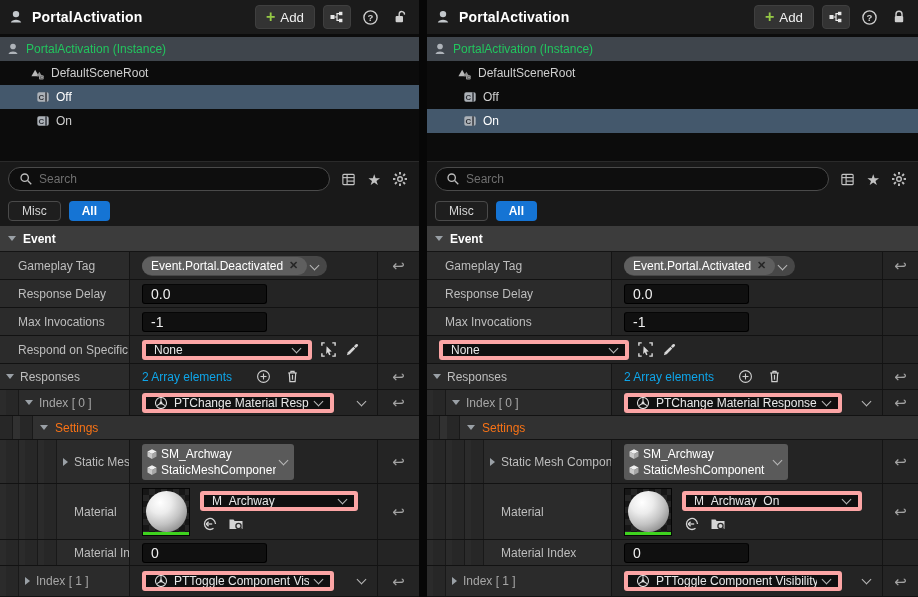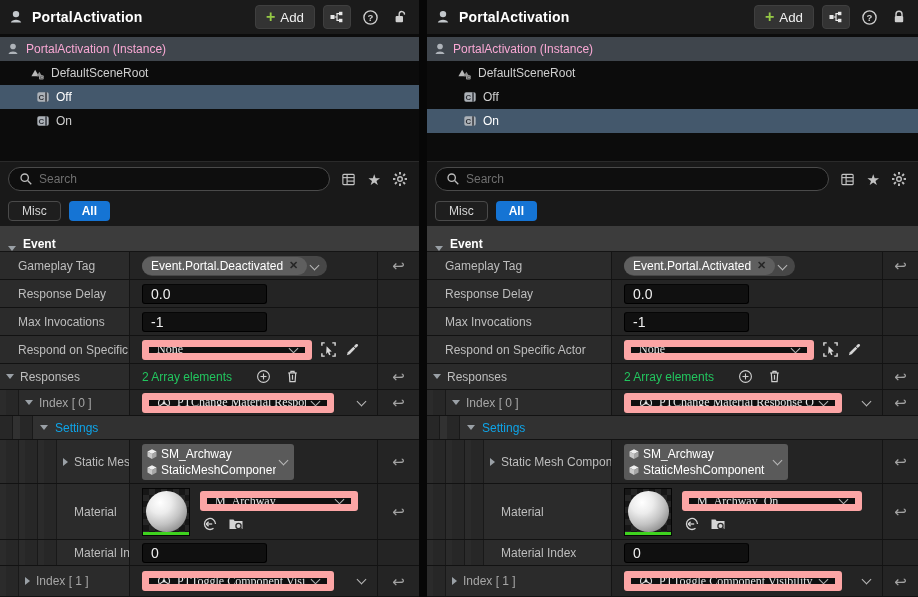--- a/index.html
+++ b/index.html
@@ -17,41 +17,41 @@
   .tb-spacer { flex:1; }
   .btn { display:flex; align-items:center; gap:5px; background:#333; border:1px solid #3f3f3f; border-radius:4px;
          height:24px; padding:0 10px; color:#efefef; cursor:pointer; }
   .btn-sq { width:28px; justify-content:center; padding:0; }
   .plus { color:var(--add-green); font-size:16px; font-weight:700; line-height:1; }
   .tb-ico { display:flex; align-items:center; justify-content:center; width:22px; }
 
   
   .tree { height:128px; flex:none; background:#0c0c0c; padding-top:3px; border-bottom:1px solid #2a2a2a; }
   .trow { height:24px; display:flex; align-items:center; gap:6px; padding:0 6px; color:#cfcfcf; white-space:nowrap; }
-  .trow-root { background:#3f454c; color:#f9a8d4; }
+  .trow-root { background:#3f454c; color:#22c55e; }
   .trow.ind1 { padding-left:30px; }
   .trow.ind2 { padding-left:36px; }
   .trow.selected { background:var(--selection-blue); color:#fff; }
 
   
   .search-row { height:34px; flex:none; display:flex; align-items:center; gap:8px; padding:0 8px; }
   .search-pill { flex:1; height:24px; background:#0e0e0e; border:1px solid #4a4a4a; border-radius:12px;
                  display:flex; align-items:center; gap:6px; padding:0 10px; }
   .search-pill input { flex:1; background:transparent; border:none; outline:none; color:#d0d0d0; font-size:12px; }
   .search-pill input::placeholder { color:#6f6f6f; }
   .star { color:#c2c2c2; font-size:15px; line-height:1; }
 
   
   .filter-row { height:30px; flex:none; display:flex; align-items:center; gap:8px; padding:0 8px; }
   .fbtn { height:20px; display:flex; align-items:center; padding:0 13px; border-radius:4px; cursor:pointer; }
   .fbtn-misc { background:#1e1e1e; border:1px solid #4a4a4a; color:#d6d6d6; }
   .fbtn-all { background:var(--accent-blue); color:#fff; font-weight:700; }
 
   
-  .sect { height:26px; flex:none; background:#3c3c3c; display:flex; align-items:flex-end; gap:7px; padding:0 8px;
+  .sect { height:26px; flex:none; background:#3c3c3c; display:flex; align-items:center; gap:7px; padding:0 8px;
           color:#fff; font-weight:700; border-bottom:1px solid #141414; }
 
   
   .prow { display:flex; flex:none; border-bottom:1px solid #121212; background:#242424; }
   .plabel { width:130px; flex:none; background:#2b2b2b; border-right:1px solid #141414; display:flex; align-items:center;
             gap:6px; padding-left:18px; color:#bdbdbd; white-space:nowrap; overflow:hidden; }
   .panel-right .plabel { width:185px; }
   .plabel.tight { padding-left:6px; }
   .pvalue { flex:1; display:flex; align-items:center; gap:8px; padding:0 12px; overflow:hidden; }
   .prevert { width:42px; flex:none; border-left:1px solid #141414; display:flex; align-items:center; justify-content:center; }
@@ -67,22 +67,22 @@
   .tri-r { width:0; height:0; border-top:4.5px solid transparent; border-bottom:4.5px solid transparent;
            border-left:5.5px solid #9aa0a6; flex:none; }
   .idx { color:#a6a6a6; }
 
   .chev { width:7px; height:7px; border-right:1.6px solid #b9b9b9; border-bottom:1.6px solid #b9b9b9;
           transform:rotate(45deg); margin-top:-3px; flex:none; }
 
   input.inp { width:125px; height:20px; background:#101010; border:1px solid #000; border-top-color:#060606;
               border-radius:3px; color:#f0f0f0; padding:0 8px; font-size:14px; outline:none; }
 
-  .dd { height:20px; background:#101010; border:7px solid #fca5a5; border-radius:3px; display:flex; align-items:center;
-        gap:6px; padding:0 8px; color:#e8e8e8; cursor:pointer; white-space:nowrap; overflow:hidden;font-family:Liberation Serif, serif; }
+  .dd { height:20px; background:#101010; border:4px solid #fca5a5; border-radius:3px; display:flex; align-items:center;
+        gap:6px; padding:0 8px; color:#e8e8e8; cursor:pointer; white-space:nowrap; overflow:hidden; }
   .dd .dd-text { flex:1; overflow:hidden; }
   .dd-none { width:170px; } .panel-right .dd-none { width:190px; }
   .dd-obj  { width:192px; } .panel-right .dd-obj  { width:218px; }
   .dd-mat  { width:158px; } .panel-right .dd-mat  { width:180px; }
 
   .tagctl { display:flex; align-items:center; background:#474747; border-radius:10px; height:20px; cursor:pointer; }
   .chip { background:#5f5f5f; border-radius:10px; height:18px; display:flex; align-items:center; gap:6px;
           padding:0 9px; color:#fff; white-space:nowrap; }
   .chip-x { color:#262626; font-weight:700; font-size:11px; cursor:pointer; }
   .tagctl .chev { margin:0 9px 0 4px; }
@@ -96,22 +96,22 @@
   .mat { display:flex; gap:10px; align-items:center; }
   .thumb { width:48px; height:48px; position:relative; flex:none; border:1px solid #050505;
            background:repeating-conic-gradient(#262626 0% 25%, #161616 0% 50%) 0 0/12px 12px; }
   .ball { position:absolute; left:3px; top:2px; width:41px; height:41px; border-radius:50%;
           background:radial-gradient(circle at 34% 28%, #ffffff 0%, #ececec 28%, #c4c4c4 55%, #949494 78%, #6e6e6e 100%); }
   .tbar { position:absolute; left:0; right:0; bottom:0; height:3px; background:var(--thumb-green); }
   .mat-right { display:flex; flex-direction:column; gap:5px; }
   .mat-icons { display:flex; gap:10px; align-items:center; padding-left:2px; }
 
   .settings-row { display:flex; align-items:center; gap:7px; background:#313131; border-bottom:1px solid #121212;
-                  color:#0ea5e9; }
-  .arr-sum { color:#22c55e; }
+                  color:#f97316; }
+  .arr-sum { color:#0ea5e9; }
   .arr-icons { display:flex; gap:14px; margin-left:16px; align-items:center; }
   .exp-chev { margin-left:auto; }
   svg { flex:none; }
 </style>
 </head>
 <body>
 
 <div class="stage">
 
   <section class="panel panel-left">
@@ -612,23 +612,20 @@
       <div class="plabel">
           <span>Max Invocations</span>
         </div>
       <div class="pvalue">
           <input class="inp" value="-1" style="">
         </div>
       <div class="prevert"></div>
     </div>
 
     <div class="prow h28">
-      <div class="plabel">
-          <span>Respond on Specific Actor</span>
-        </div>
       <div class="pvalue">
         <span class="dd dd-none">
           <span class="dd-text">None</span>
           <span class="chev"></span>
         </span>
         <svg width="17" height="17" viewBox="0 0 18 18" fill="none" stroke="#dadada" stroke-width="1.5">
             <path d="M2 5 V2 h3"></path>
             <path d="M13 2 h3 v3"></path>
             <path d="M16 13 v3 h-3"></path>
             <path d="M5 16 H2 v-3"></path>

